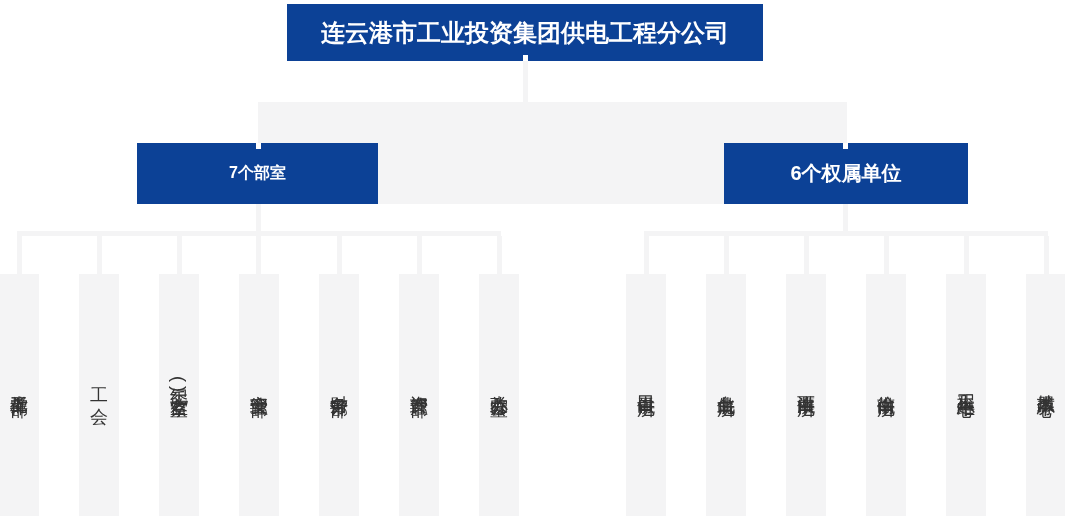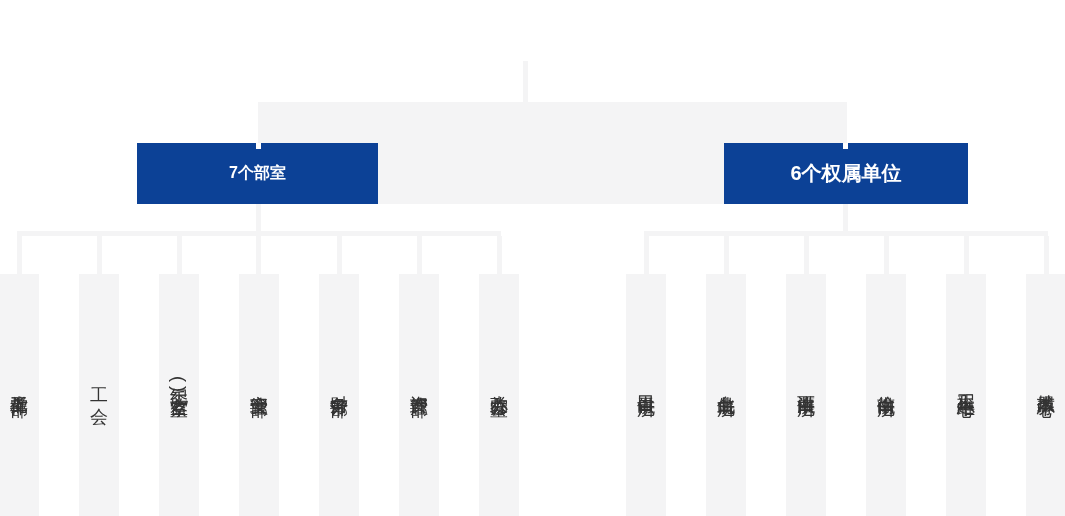--- a/index.html
+++ b/index.html
@@ -88,20 +88,23 @@
   <div class="abs gray drop" style="left:337px"></div>
   <div class="abs gray drop" style="left:417px"></div>
   <div class="abs gray drop" style="left:497px"></div>
   <div class="abs gray drop" style="left:644px"></div>
   <div class="abs gray drop" style="left:724px"></div>
   <div class="abs gray drop" style="left:804px"></div>
   <div class="abs gray drop" style="left:884px"></div>
   <div class="abs gray drop" style="left:964px"></div>
   <div class="abs gray drop" style="left:1044px"></div>
 
+  <div class="abs node-blue root-node">
+    <span>连云港市工业投资集团供电工程分公司</span>
+  </div>
   <div class="abs node-blue group-left">
     <span>7个部室</span>
   </div>
   <div class="abs node-blue group-right">
     <span>6个权属单位</span>
   </div>
 
   <div class="abs notch notch-root"></div>
   <div class="abs notch notch-left"></div>
   <div class="abs notch notch-right"></div>

